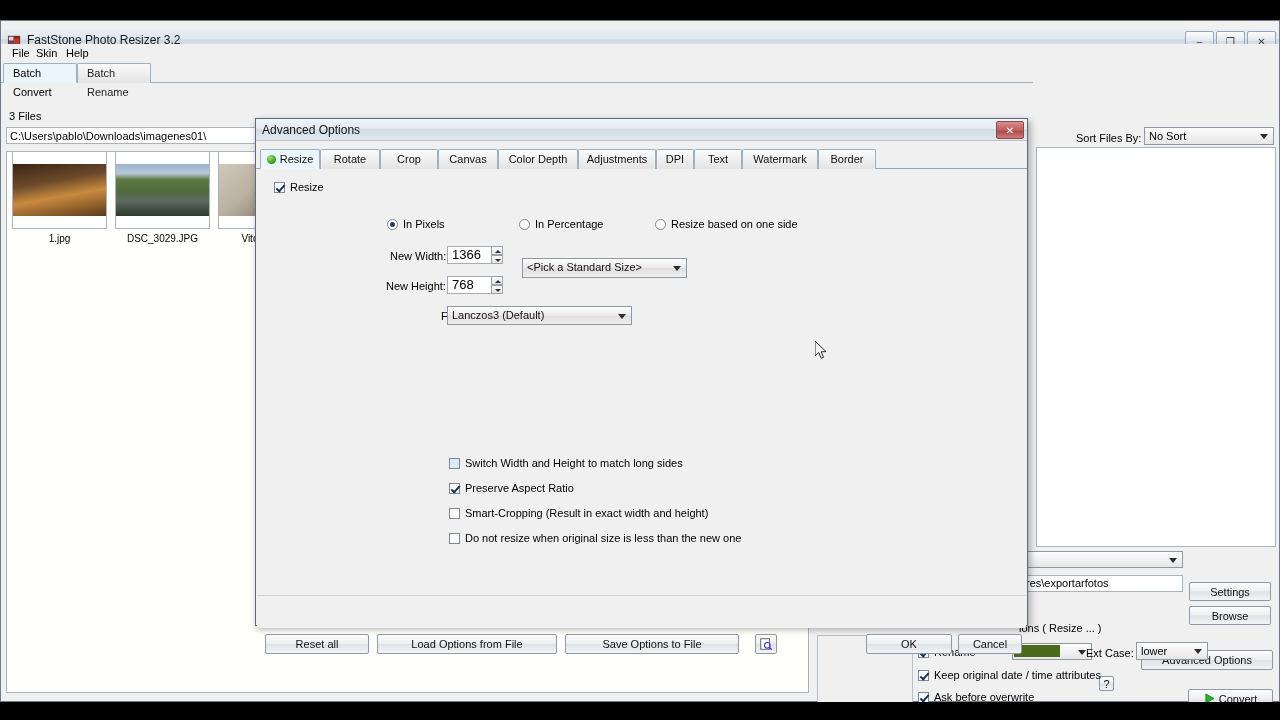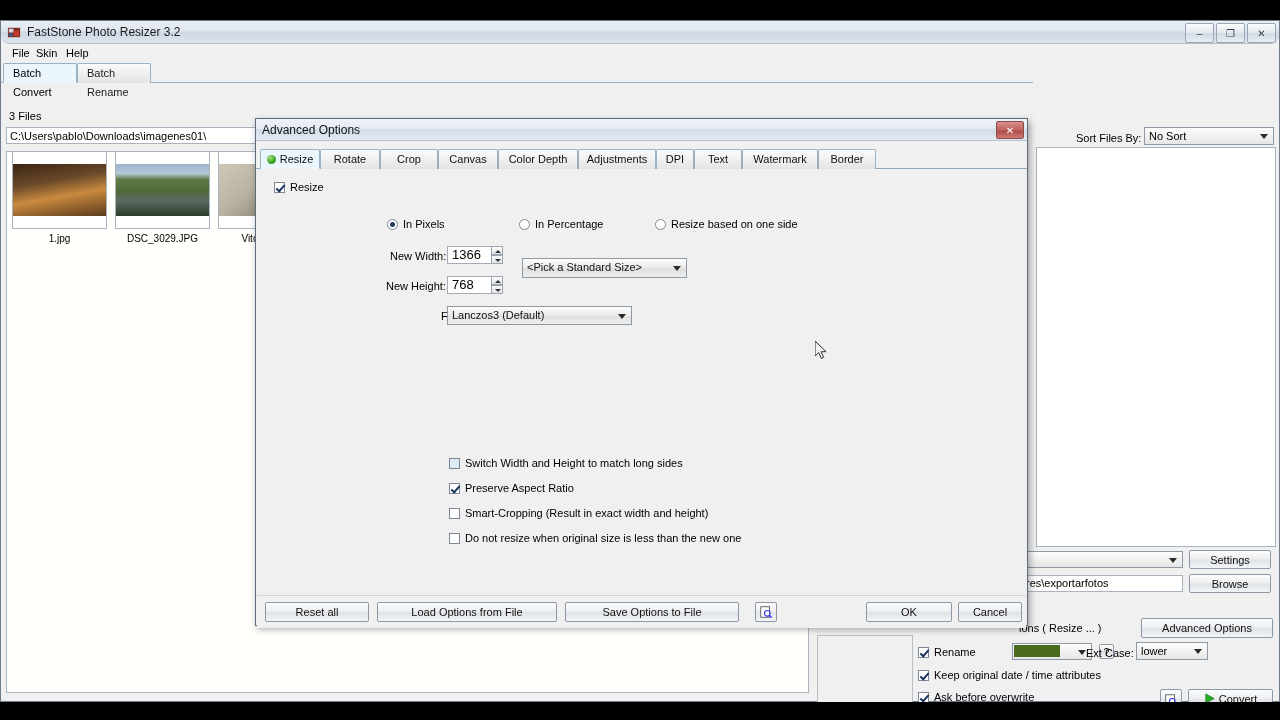--- a/index.html
+++ b/index.html
@@ -3,21 +3,21 @@
 <meta charset="utf-8">
 <style>
   html,body{margin:0;padding:0;background:#000;}
   body{width:1280px;height:720px;overflow:hidden;
        font-family:"Liberation Sans","DejaVu Sans",sans-serif;font-size:11px;color:#000;}
   #app{position:absolute;left:0;top:0;width:1280px;height:720px;background:#000;}
 
   
   .win{position:absolute;left:0;top:20px;width:1280px;height:682px;
        background:#f0f0f0;border:1px solid #6e7b8b;box-sizing:border-box;}
-  .titlebar{position:absolute;left:0;top:0;width:1278px;height:23px;
+  .titlebar{position:absolute;left:0;top:8px;width:1278px;height:23px;
        background:linear-gradient(to bottom,#e9eef4 0%,#dfe6ee 45%,#ced8e4 50%,#dce4ed 100%);
        border-bottom:1px solid #b5bfcc;box-sizing:border-box;border-radius:9px;}
   .tb-icon{position:absolute;left:6px;top:4px;width:15px;height:15px;}
   .tb-title{position:absolute;left:26px;top:4px;font-size:12px;color:#1a1a1a;white-space:nowrap;}
   .tb-btns{position:absolute;right:3px;top:2px;display:flex;gap:2px;}
   .tb-btn{width:27px;height:18px;border:1px solid #9aa6b5;border-radius:2px;
        background:linear-gradient(to bottom,#fbfcfd,#e2e8ef 50%,#d2dae4 51%,#e7edf3);
        display:flex;align-items:center;justify-content:center;font-size:10px;color:#3a4350;}
   .tb-btn .g{display:block;}
 
@@ -70,21 +70,21 @@
 
   
   .out-sel{position:absolute;left:1022px;top:530px;width:160px;height:17px;box-sizing:border-box;
        border:1px solid #8e99a8;background:linear-gradient(to bottom,#fdfdfd,#e6e6e6);}
   .out-path{position:absolute;left:1022px;top:554px;width:160px;height:17px;box-sizing:border-box;
        border:1px solid #a9b3c0;background:#fff;font-size:11px;line-height:15px;padding-left:2px;
        white-space:nowrap;overflow:hidden;}
   .gbtn{position:absolute;box-sizing:border-box;border:1px solid #8e99a8;border-radius:2px;
        background:linear-gradient(to bottom,#fcfcfc,#eceef0 48%,#dfe2e6 52%,#f2f4f6);
        font-size:11px;text-align:center;color:#111;}
-  .gbtn.flexc{display:flex;align-items:center;justify-content:center;}
+  .gbtn.flexc{display:flex;align-items:center;justify-content:center;margin-top:32px;}
 
   .chk-row{position:absolute;font-size:11px;white-space:nowrap;}
   .cbx{display:inline-block;width:11px;height:11px;border:1px solid #7d8795;background:#fff;
        vertical-align:-2px;margin-right:5px;position:relative;box-sizing:border-box;}
   .cbx.on:after{content:"";position:absolute;left:3px;top:0px;width:3px;height:7px;
        border:solid #18305c;border-width:0 2px 2px 0;transform:rotate(42deg);}
   .cbx.lt{background:#dcecf7;}
 
   .ext-lbl{position:absolute;left:1085px;top:626px;font-size:11px;}
   .ext-sel{position:absolute;left:1135px;top:621px;width:72px;height:18px;box-sizing:border-box;

